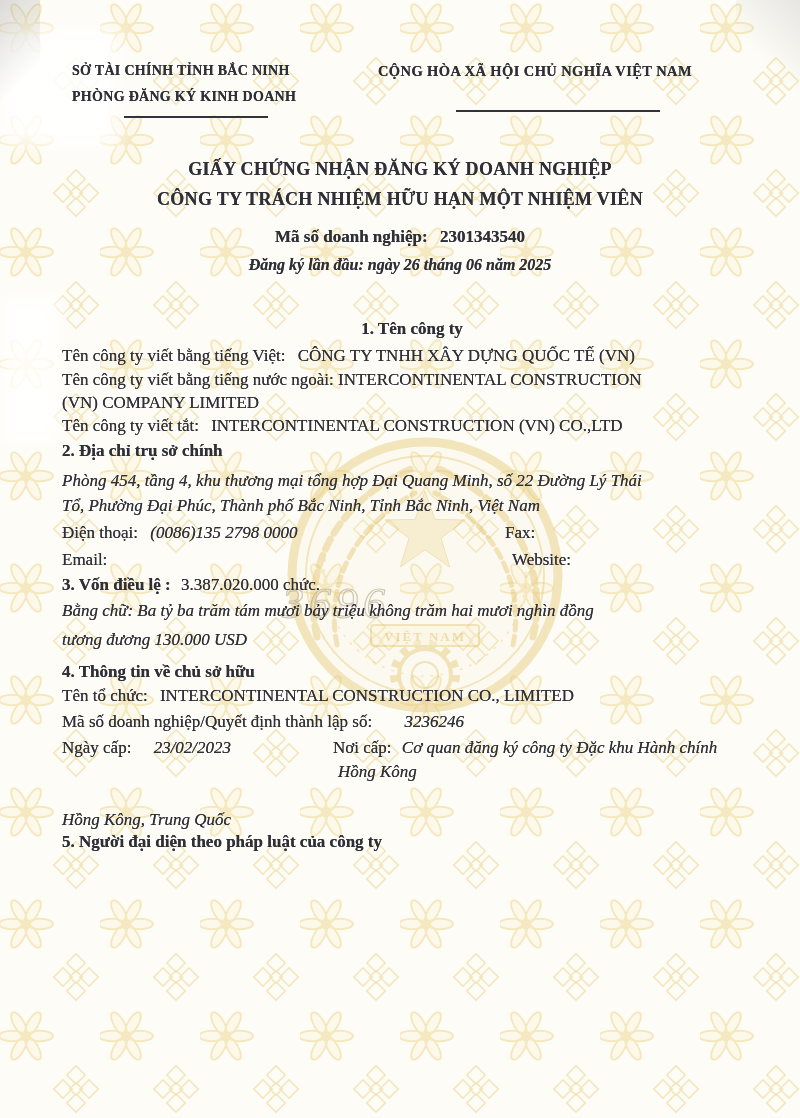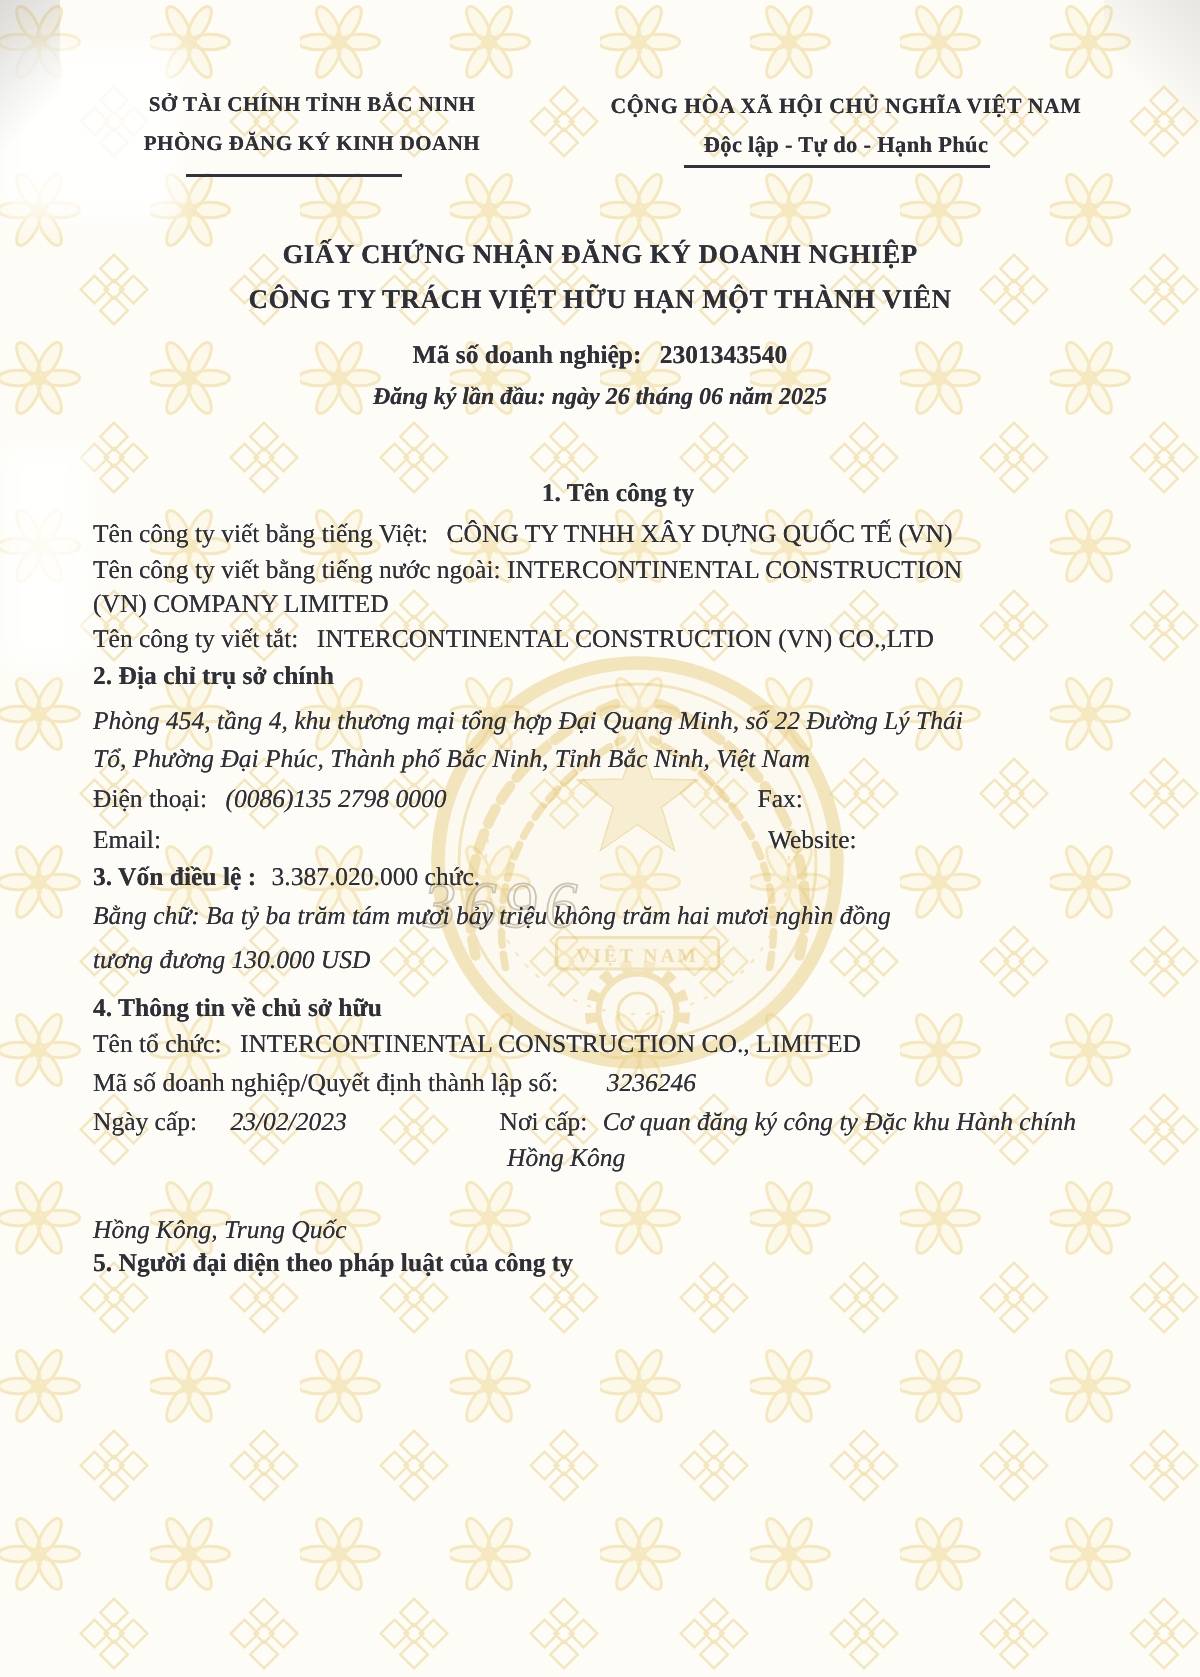--- a/index.html
+++ b/index.html
@@ -14,21 +14,21 @@
        text-shadow:0 0 .4px rgba(47,47,56,.85);}
   .center{left:0;width:800px;text-align:center;}
   .b{font-weight:bold;}
   .i{font-style:italic;}
   .ml{margin-left:8px;}
   .ml2{margin-left:28px;font-family:Liberation Serif, serif;}
   .fax{position:absolute;left:443px;}
   .web{position:absolute;left:450px;}
   .noicap{position:absolute;left:271px;}
   .rule{position:absolute;height:2px;background:#33333b;}
-  .hdrblk{position:absolute;text-align:center;font-weight:bold;line-height:26px;
+  .hdrblk{position:absolute;text-align:left;font-weight:bold;line-height:26px;
           text-shadow:0 0 .4px rgba(40,40,48,.85);}
   .wpatch{position:absolute;background:rgba(255,255,255,.8);filter:blur(9px);pointer-events:none;}
   .shade-tl{position:absolute;left:0;top:0;width:40px;height:130px;
             background:linear-gradient(135deg,rgba(140,140,145,.30),rgba(140,140,145,0) 62%);}
   .shade-tr{position:absolute;right:0;top:0;width:64px;height:96px;
             background:linear-gradient(225deg,rgba(150,150,155,.22),rgba(150,150,155,0) 60%);}
 </style>
 </head>
 <body>
 
@@ -93,26 +93,25 @@
   <div class="shade-tr"></div>
 
   <div class="hdrblk" style="left:72px;top:58px;width:272px;font-size:14px;letter-spacing:.3px;">
     <div>SỞ TÀI CHÍNH TỈNH BẮC NINH</div>
     <div>PHÒNG ĐĂNG KÝ KINH DOANH</div>
   </div>
   <div class="rule" style="left:124px;top:116px;width:144px;"></div>
 
   <div class="hdrblk" style="left:378px;top:58px;width:372px;font-size:14.5px;letter-spacing:.4px;">
     <div>CỘNG HÒA XÃ HỘI CHỦ NGHĨA VIỆT NAM</div>
-    <div style="font-size:15px;letter-spacing:.2px;">Độc lập - Tự do - Hạnh Phúc</div>
   </div>
   <div class="rule" style="left:456px;top:110px;width:204px;"></div>
 
   <div class="row center b" style="top:158px;font-size:18px;letter-spacing:.3px;">GIẤY CHỨNG NHẬN ĐĂNG KÝ DOANH NGHIỆP</div>
-  <div class="row center b" style="top:188px;font-size:18px;letter-spacing:.3px;">CÔNG TY TRÁCH VIỆT HỮU HẠN MỘT THÀNH VIÊN</div>
+  <div class="row center b" style="top:188px;font-size:18px;letter-spacing:.3px;">CÔNG TY TRÁCH NHIỆM HỮU HẠN MỘT NHIỆM VIÊN</div>
 
   <div class="row center b" style="top:226px;font-size:17px;">
     <span>Mã số doanh nghiệp:</span>
     <span class="ml">2301343540</span>
   </div>
   <div class="row center b i" style="top:254px;font-size:16px;">Đăng ký lần đầu: ngày 26 tháng 06 năm 2025</div>
 
   <div class="row b" style="top:318px;text-align:center;">1. Tên công ty</div>
   <div class="row" style="top:345px;">
     <span>Tên công ty viết bằng tiếng Việt:</span>

